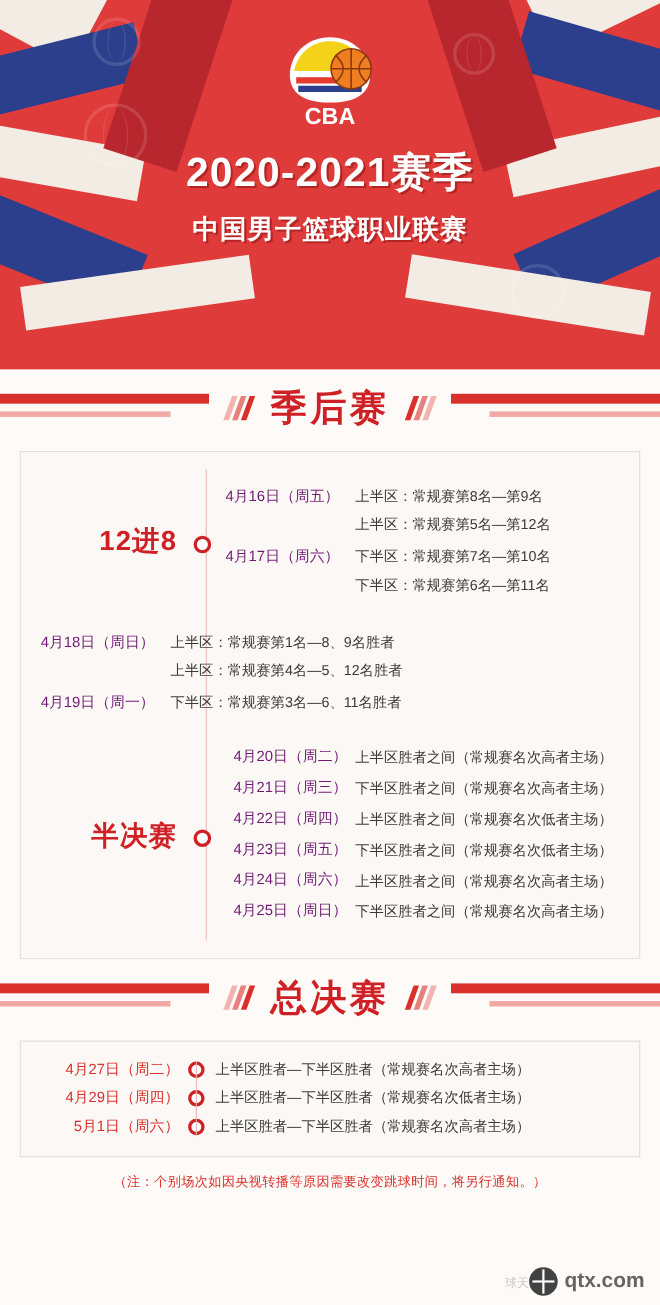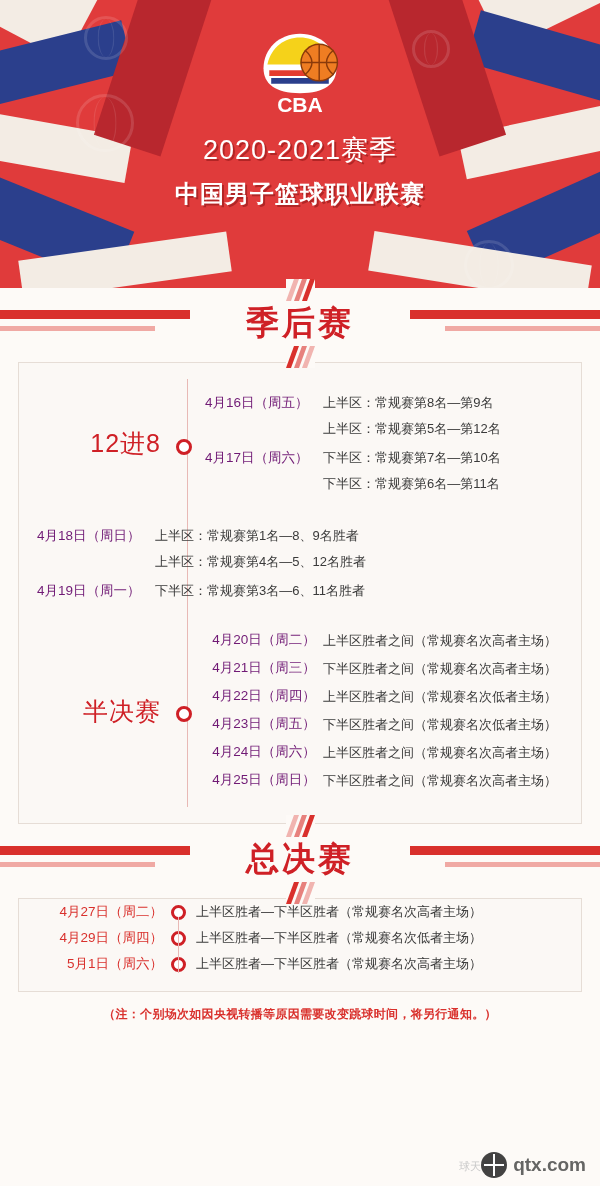--- a/index.html
+++ b/index.html
@@ -8,21 +8,21 @@
     font-family: "Liberation Sans", "DejaVu Sans", sans-serif;
     background: #fdfaf7;
     position: relative;
     overflow: hidden;
   }
 
   
   .header {
     position: relative;
     width: 600px;
-    height: 288px;
+    height: 336px;
     background: #e03b3b;
     overflow: hidden;
   }
   .hdr-bg { position: absolute; inset: 0; }
   .ray {
     position: absolute;
     background: #f3ece4;
     transform-origin: 50% 50%;
   }
   .ray.blue { background: #2b3f8c; }
@@ -50,42 +50,41 @@
     width: 96px; height: 96px;
     position: relative;
   }
   .title-block {
     position: absolute;
     left: 0; right: 0; top: 132px;
     text-align: center;
     color: #fff;
   }
   .title-main {
-    font-size: 27px;
-    font-weight: normal;
+    font-size: 37px;
+    font-weight: bold;
     letter-spacing: 1px;
     text-shadow: 2px 2px 0 rgba(120,10,10,.45);
   }
   .title-sub {
     font-size: 24px;
     font-weight: bold;
     margin-top: 10px;
     letter-spacing: 1px;
     text-shadow: 2px 2px 0 rgba(120,10,10,.45);
   }
 
   
   .banner {
     position: relative;
     height: 70px;
     display: flex;
     align-items: center;
     justify-content: center;
     background: #fdfaf7;
-    flex-direction: column;
   }
   .banner .bar-left, .banner .bar-right {
     position: absolute;
     top: 22px;
     height: 9px;
     background: #d9302c;
   }
   .banner .bar-left { left: 0; width: 190px; }
   .banner .bar-right { right: 0; width: 190px; }
   .banner .bar-left2, .banner .bar-right2 {
@@ -144,21 +143,21 @@
     display: flex;
     align-items: center;
     padding: 10px 0;
   }
   .group + .group { }
   .group-label {
     width: 168px;
     text-align: right;
     padding-right: 26px;
     font-size: 25px;
-    font-weight: normal;
+    font-weight: bold;
     color: #cf2026;
     letter-spacing: 1px;
     position: relative;
   }
   .dot {
     position: absolute;
     right: -5px;
     top: 50%;
     margin-top: -5px;
     width: 10px; height: 10px;
@@ -183,21 +182,21 @@
   
   .semi .drow .date { width: 118px; }
   .semi .drow .matches div { line-height: 28px; }
   .semi .drow { margin: 0; text-align: center; }
 
   
   .finals-panel {
     margin: 4px 18px 0 18px;
     border: 1px solid #e6ddd6;
     background: #fbf8f5;
-    padding: 0 0 14px 0;
+    padding: 12px 0 14px 0;
     position: relative;
   }
   .frow {
     display: flex;
     align-items: center;
     padding: 4px 0;
   }
   .frow .fdate {
     width: 152px;
     text-align: right;
@@ -228,21 +227,20 @@
     background: #e8b9b5;
     z-index: 0;
   }
 
   .note {
     margin-top: 14px;
     text-align: center;
     font-size: 12px;
     color: #d9302c;
     letter-spacing: .3px;
-    font-weight: bold;
   }
 
   
   .watermark {
     position: absolute;
     right: 14px;
     bottom: 8px;
     display: flex;
     align-items: center;
     gap: 6px;

